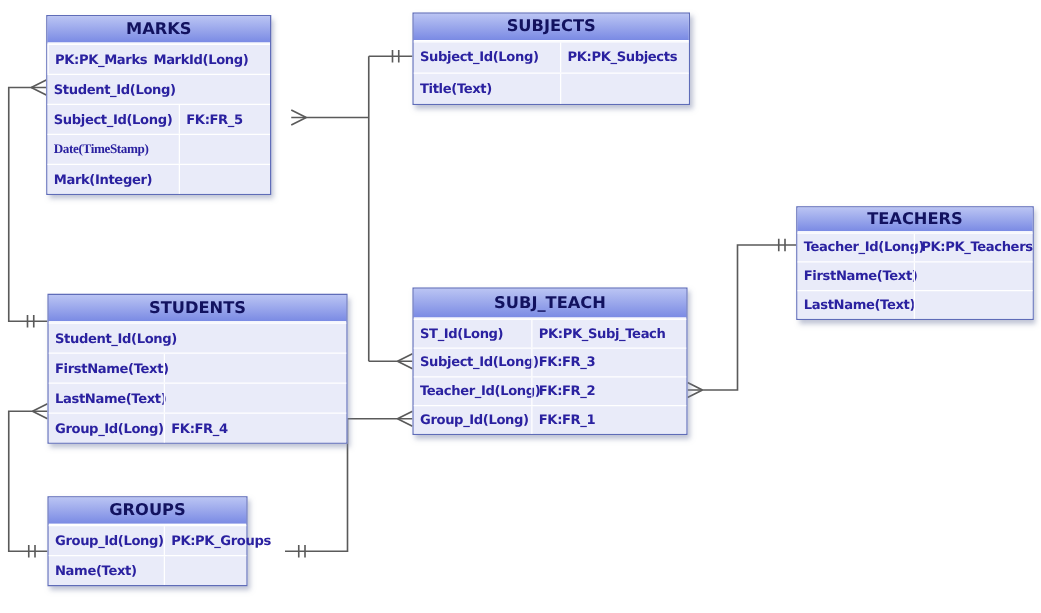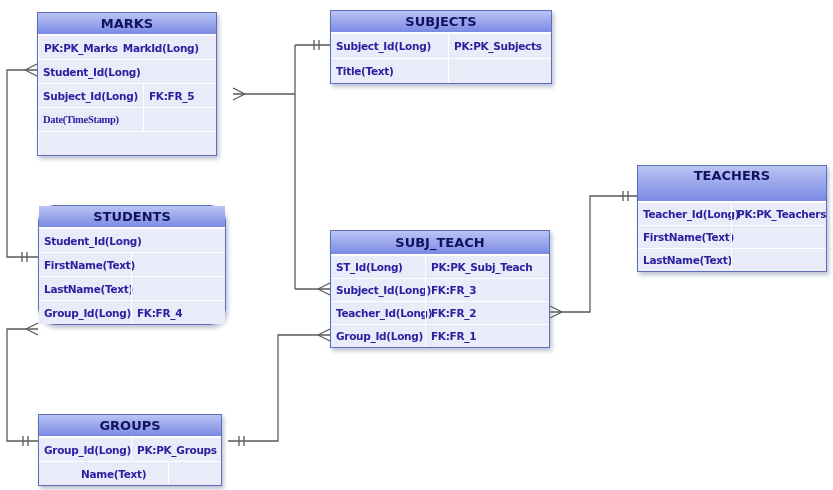--- a/index.html
+++ b/index.html
@@ -98,37 +98,38 @@
     </div>
     <div class="trow" style="height:24px;">
       <div class="cell field" style="width:105px;">Subject_Id(Long)</div>
       <div class="cell key">FK:FR_5</div>
     </div>
     <div class="trow" style="height:24px;font-family:Liberation Serif, serif;">
       <div class="cell field" style="width:105px;">Date(TimeStamp)</div>
       <div class="cell key"></div>
     </div>
     <div class="trow" style="height:24px;">
+      <div class="cell field" style="width:105px;">Mark(Integer)</div>
       <div class="cell key"></div>
     </div>
   </div>
 
   <div class="entity" style="left:330px;top:10px;width:222px;">
     <div class="thead" style="height:22px;line-height:21px;">SUBJECTS</div>
     <div class="trow" style="height:25px;">
       <div class="cell field" style="width:117px;">Subject_Id(Long)</div>
       <div class="cell key">PK:PK_Subjects</div>
     </div>
     <div class="trow" style="height:25px;">
       <div class="cell field" style="width:117px;">Title(Text)</div>
       <div class="cell key"></div>
     </div>
   </div>
 
-  <div class="entity" style="left:38px;top:205px;width:188px;border-radius:16px;">
+  <div class="entity" style="left:38px;top:235px;width:240px;">
     <div class="thead" style="height:22px;line-height:21px;">STUDENTS</div>
     <div class="trow" style="height:24px;">
       <div class="cell field" style="width:92px;">Student_Id(Long)</div>
     </div>
     <div class="trow" style="height:24px;">
       <div class="cell field" style="width:92px;">FirstName(Text)</div>
       <div class="cell key"></div>
     </div>
     <div class="trow" style="height:24px;">
       <div class="cell field" style="width:92px;">LastName(Text)</div>
@@ -154,40 +155,40 @@
       <div class="cell field" style="width:94px;">Teacher_Id(Long)</div>
       <div class="cell key">FK:FR_2</div>
     </div>
     <div class="trow" style="height:23px;">
       <div class="cell field" style="width:94px;">Group_Id(Long)</div>
       <div class="cell key">FK:FR_1</div>
     </div>
   </div>
 
   <div class="entity" style="left:637px;top:165px;width:190px;">
-    <div class="thead" style="height:36px;line-height:19px;">TEACHERS</div>
+    <div class="thead" style="height:20px;line-height:19px;">TEACHERS</div>
     <div class="trow" style="height:23px;">
       <div class="cell field" style="width:93px;">Teacher_Id(Long)</div>
       <div class="cell key">PK:PK_Teachers</div>
     </div>
     <div class="trow" style="height:23px;">
       <div class="cell field" style="width:93px;">FirstName(Text)</div>
       <div class="cell key"></div>
     </div>
     <div class="trow" style="height:23px;">
       <div class="cell field" style="width:93px;">LastName(Text)</div>
       <div class="cell key"></div>
     </div>
   </div>
 
-  <div class="entity" style="left:38px;top:414px;width:184px;">
+  <div class="entity" style="left:38px;top:397px;width:160px;">
     <div class="thead" style="height:22px;line-height:21px;">GROUPS</div>
     <div class="trow" style="height:24px;">
       <div class="cell field" style="width:92px;">Group_Id(Long)</div>
       <div class="cell key">PK:PK_Groups</div>
     </div>
-    <div class="trow" style="height:24px;padding-left:37px;">
+    <div class="trow" style="height:24px;">
       <div class="cell field" style="width:92px;">Name(Text)</div>
       <div class="cell key"></div>
     </div>
   </div>
 
 </div>
 
 </body></html>

